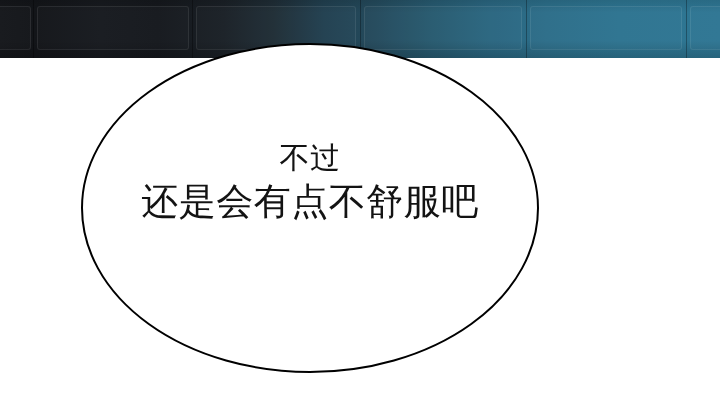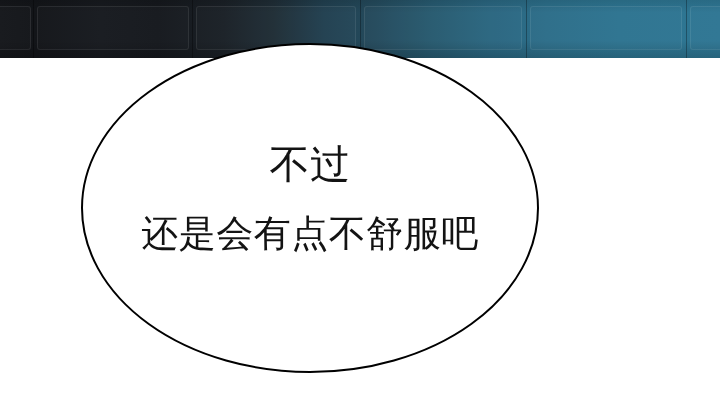--- a/index.html
+++ b/index.html
@@ -90,27 +90,27 @@
     left: 82px;
     top: 140px;
     width: 456px;
     text-align: center;
     color: #131313;
     line-height: 1.22;
     letter-spacing: 0.5px;
     user-select: none;
   }
   .line1 {
-    font-size: 40px;
+    font-size: 30px;
     font-weight: 400;
   }
   .line2 {
     font-size: 37px;
     font-weight: 400;
-    margin-top: 22px;
+    margin-top: 2px;
   }
 </style>
 </head>
 <body>
 
 <div id="screen">
 
   <div id="top-strip">
     <div class="panel edge-left" style="left:0px;   width:31px;"></div>
     <div class="panel" style="left:37px;  width:152px;"></div>

